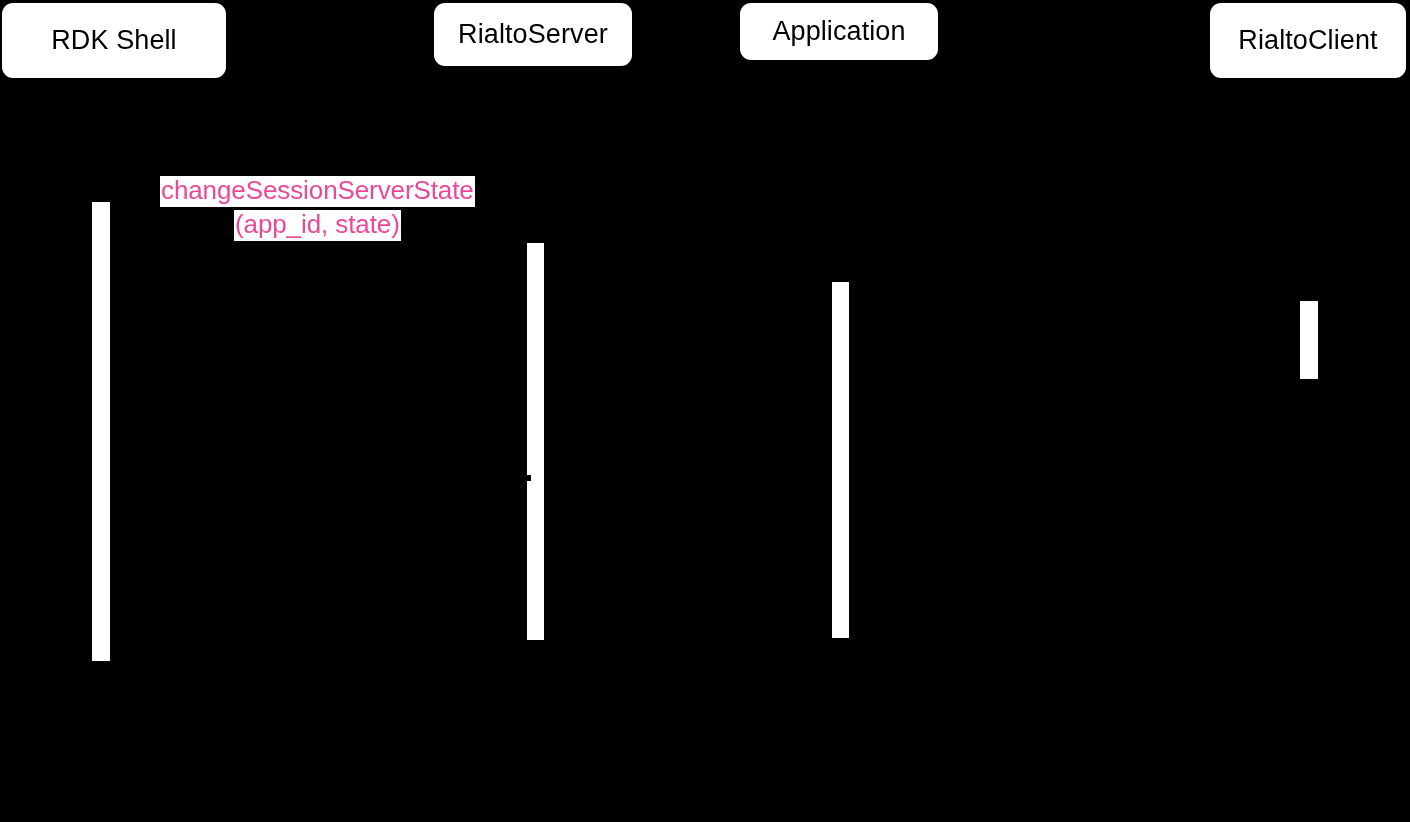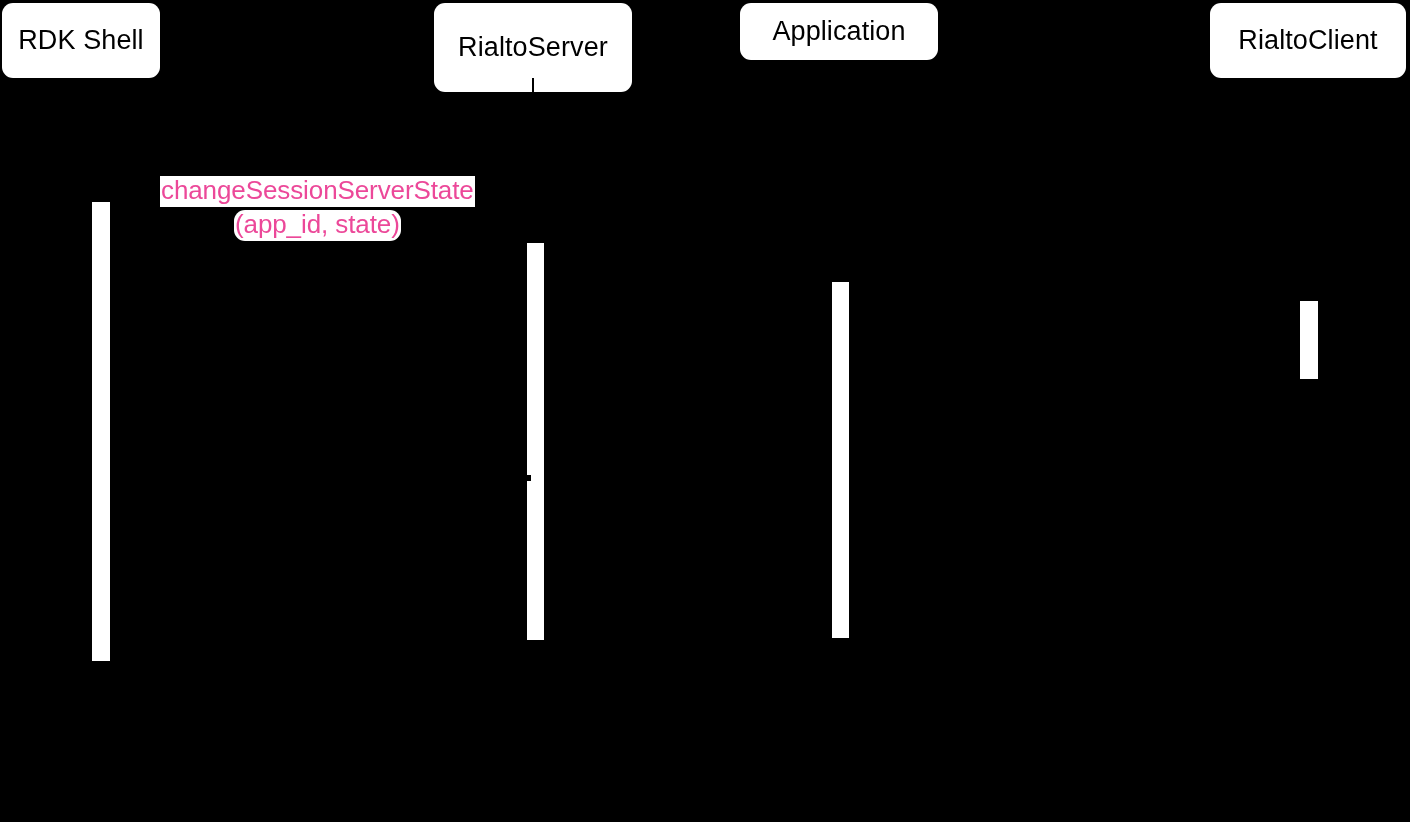--- a/index.html
+++ b/index.html
@@ -86,33 +86,32 @@
     font-size: 26px;
     font-family: "Liberation Sans", sans-serif;
     font-weight: 400;
     white-space: nowrap;
     padding: 1px 1px 4px 1px;
     letter-spacing: -0.1px;
     user-select: text;
   }
   .message-label-line + .message-label-line {
     margin-top: 3px;
-    border-radius: 11px;
   }
 </style>
 </head>
 <body>
 
 <div id="diagram-canvas">
 
-  <div class="participant-box" style="left:2px; top:3px; width:158px; height:75px;">
+  <div class="participant-box" style="left:2px; top:3px; width:224px; height:75px;">
     <span>RDK Shell</span>
   </div>
 
-  <div class="participant-box" style="left:434px; top:3px; width:198px; height:89px;">
+  <div class="participant-box" style="left:434px; top:3px; width:198px; height:63px;">
     <span>RialtoServer</span>
   </div>
 
   <div class="participant-box" style="left:740px; top:3px; width:198px; height:57px;">
     <span>Application</span>
   </div>
 
   <div class="participant-box" style="left:1210px; top:3px; width:196px; height:75px;">
     <span>RialtoClient</span>
   </div>

